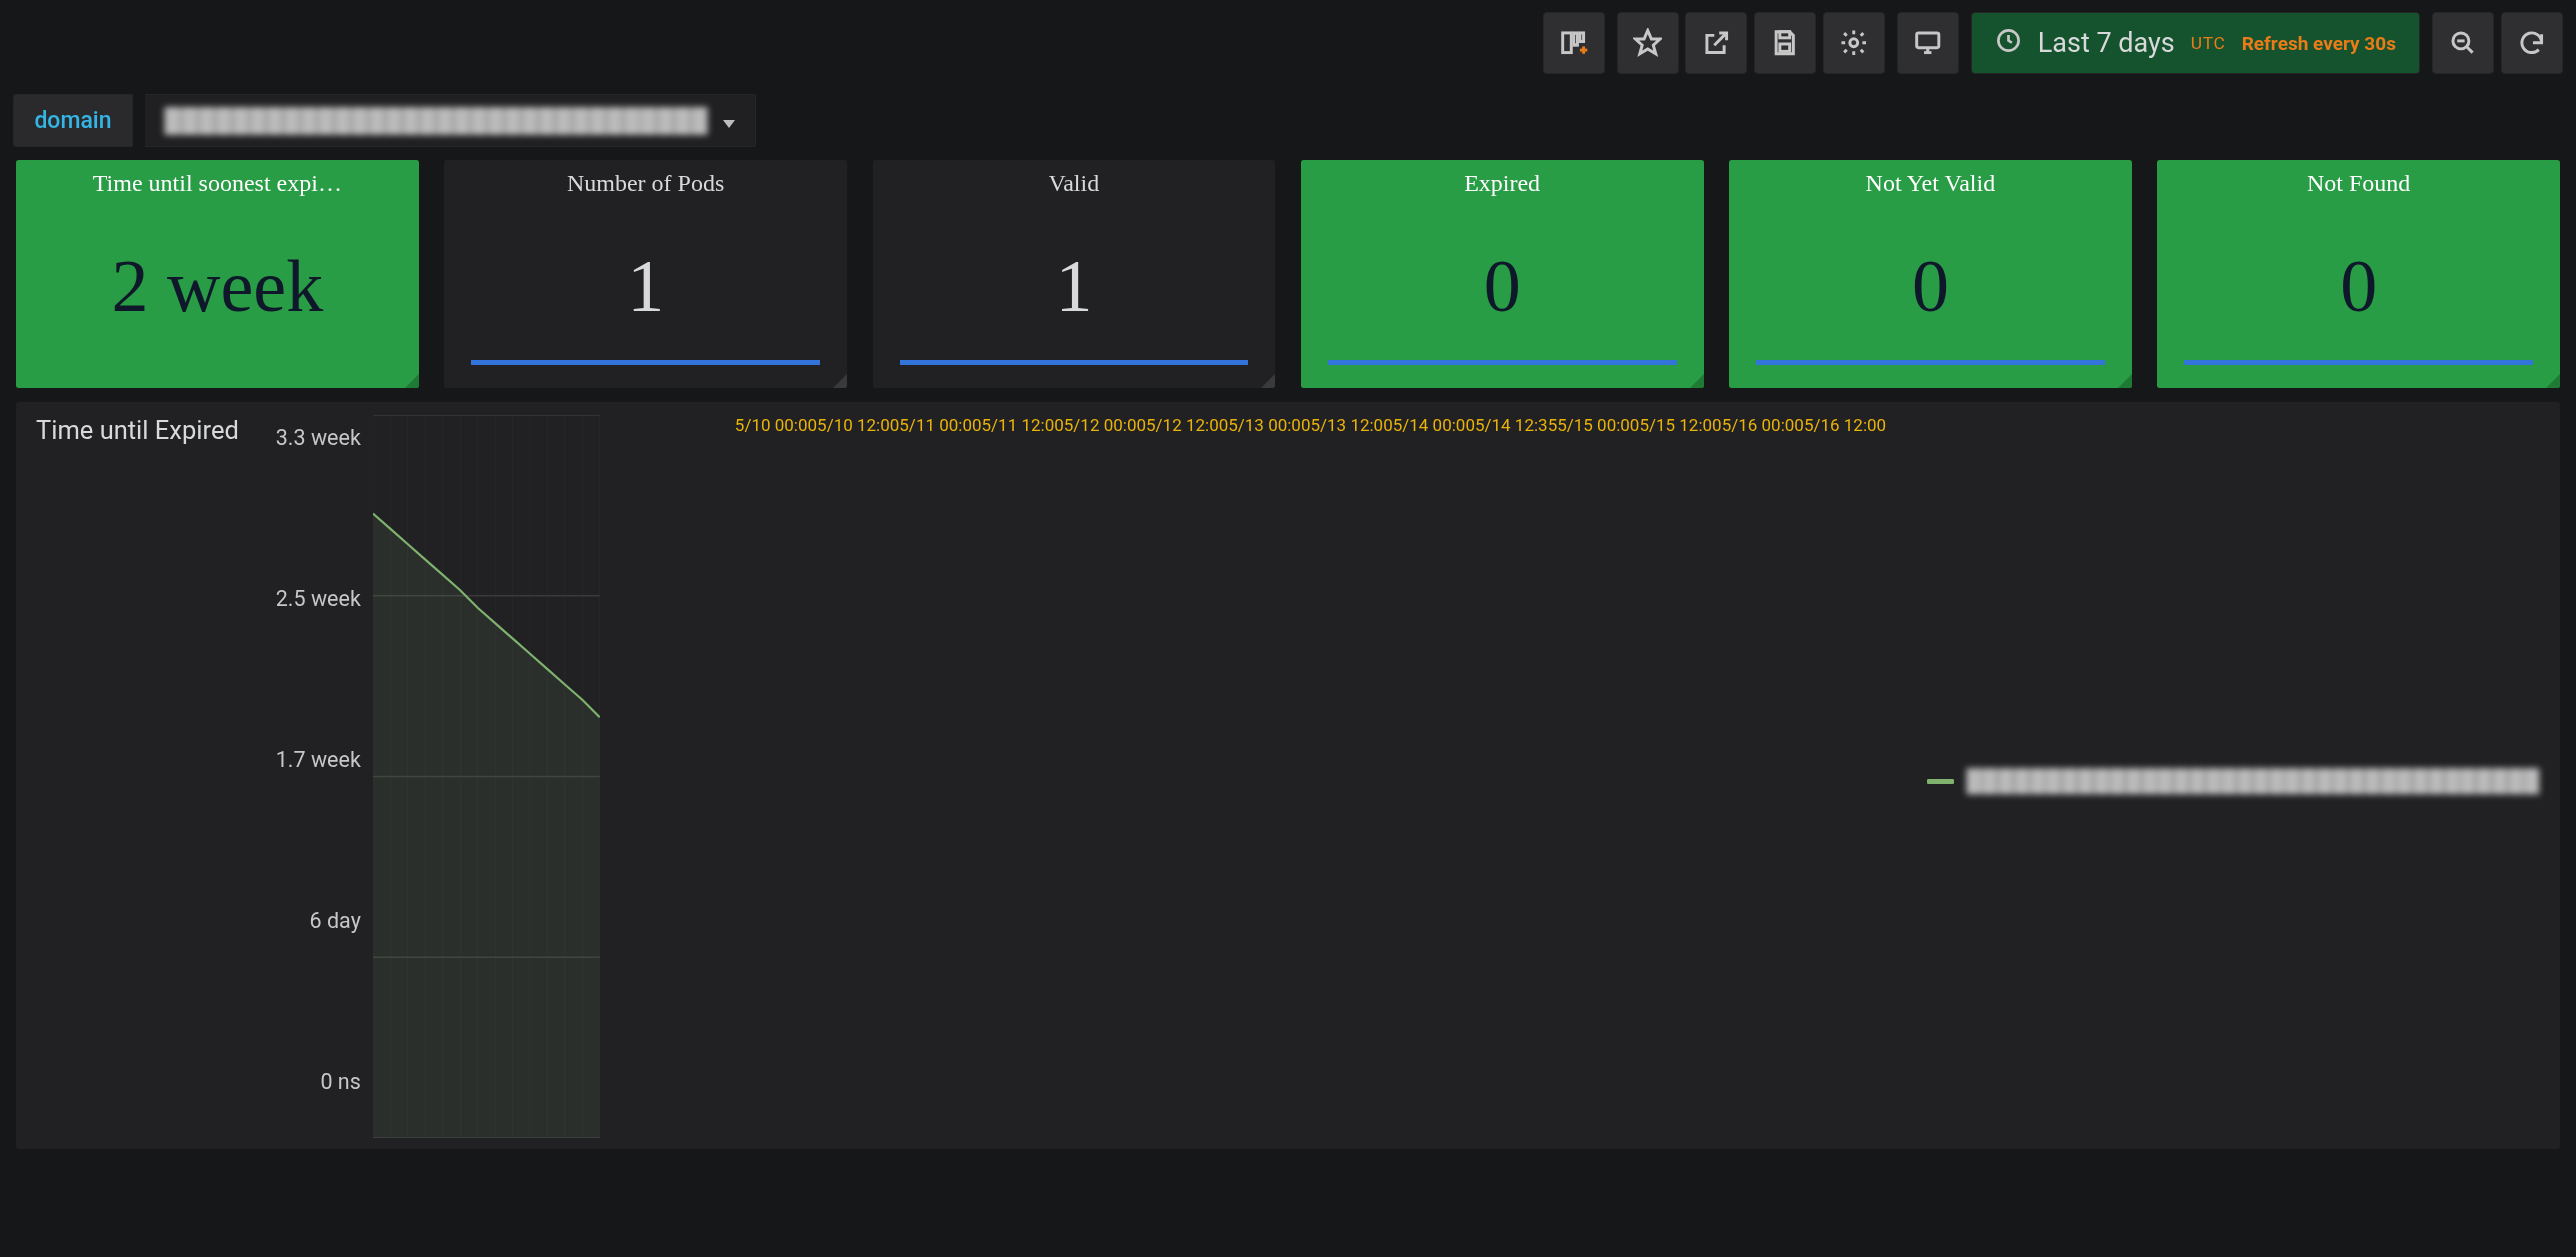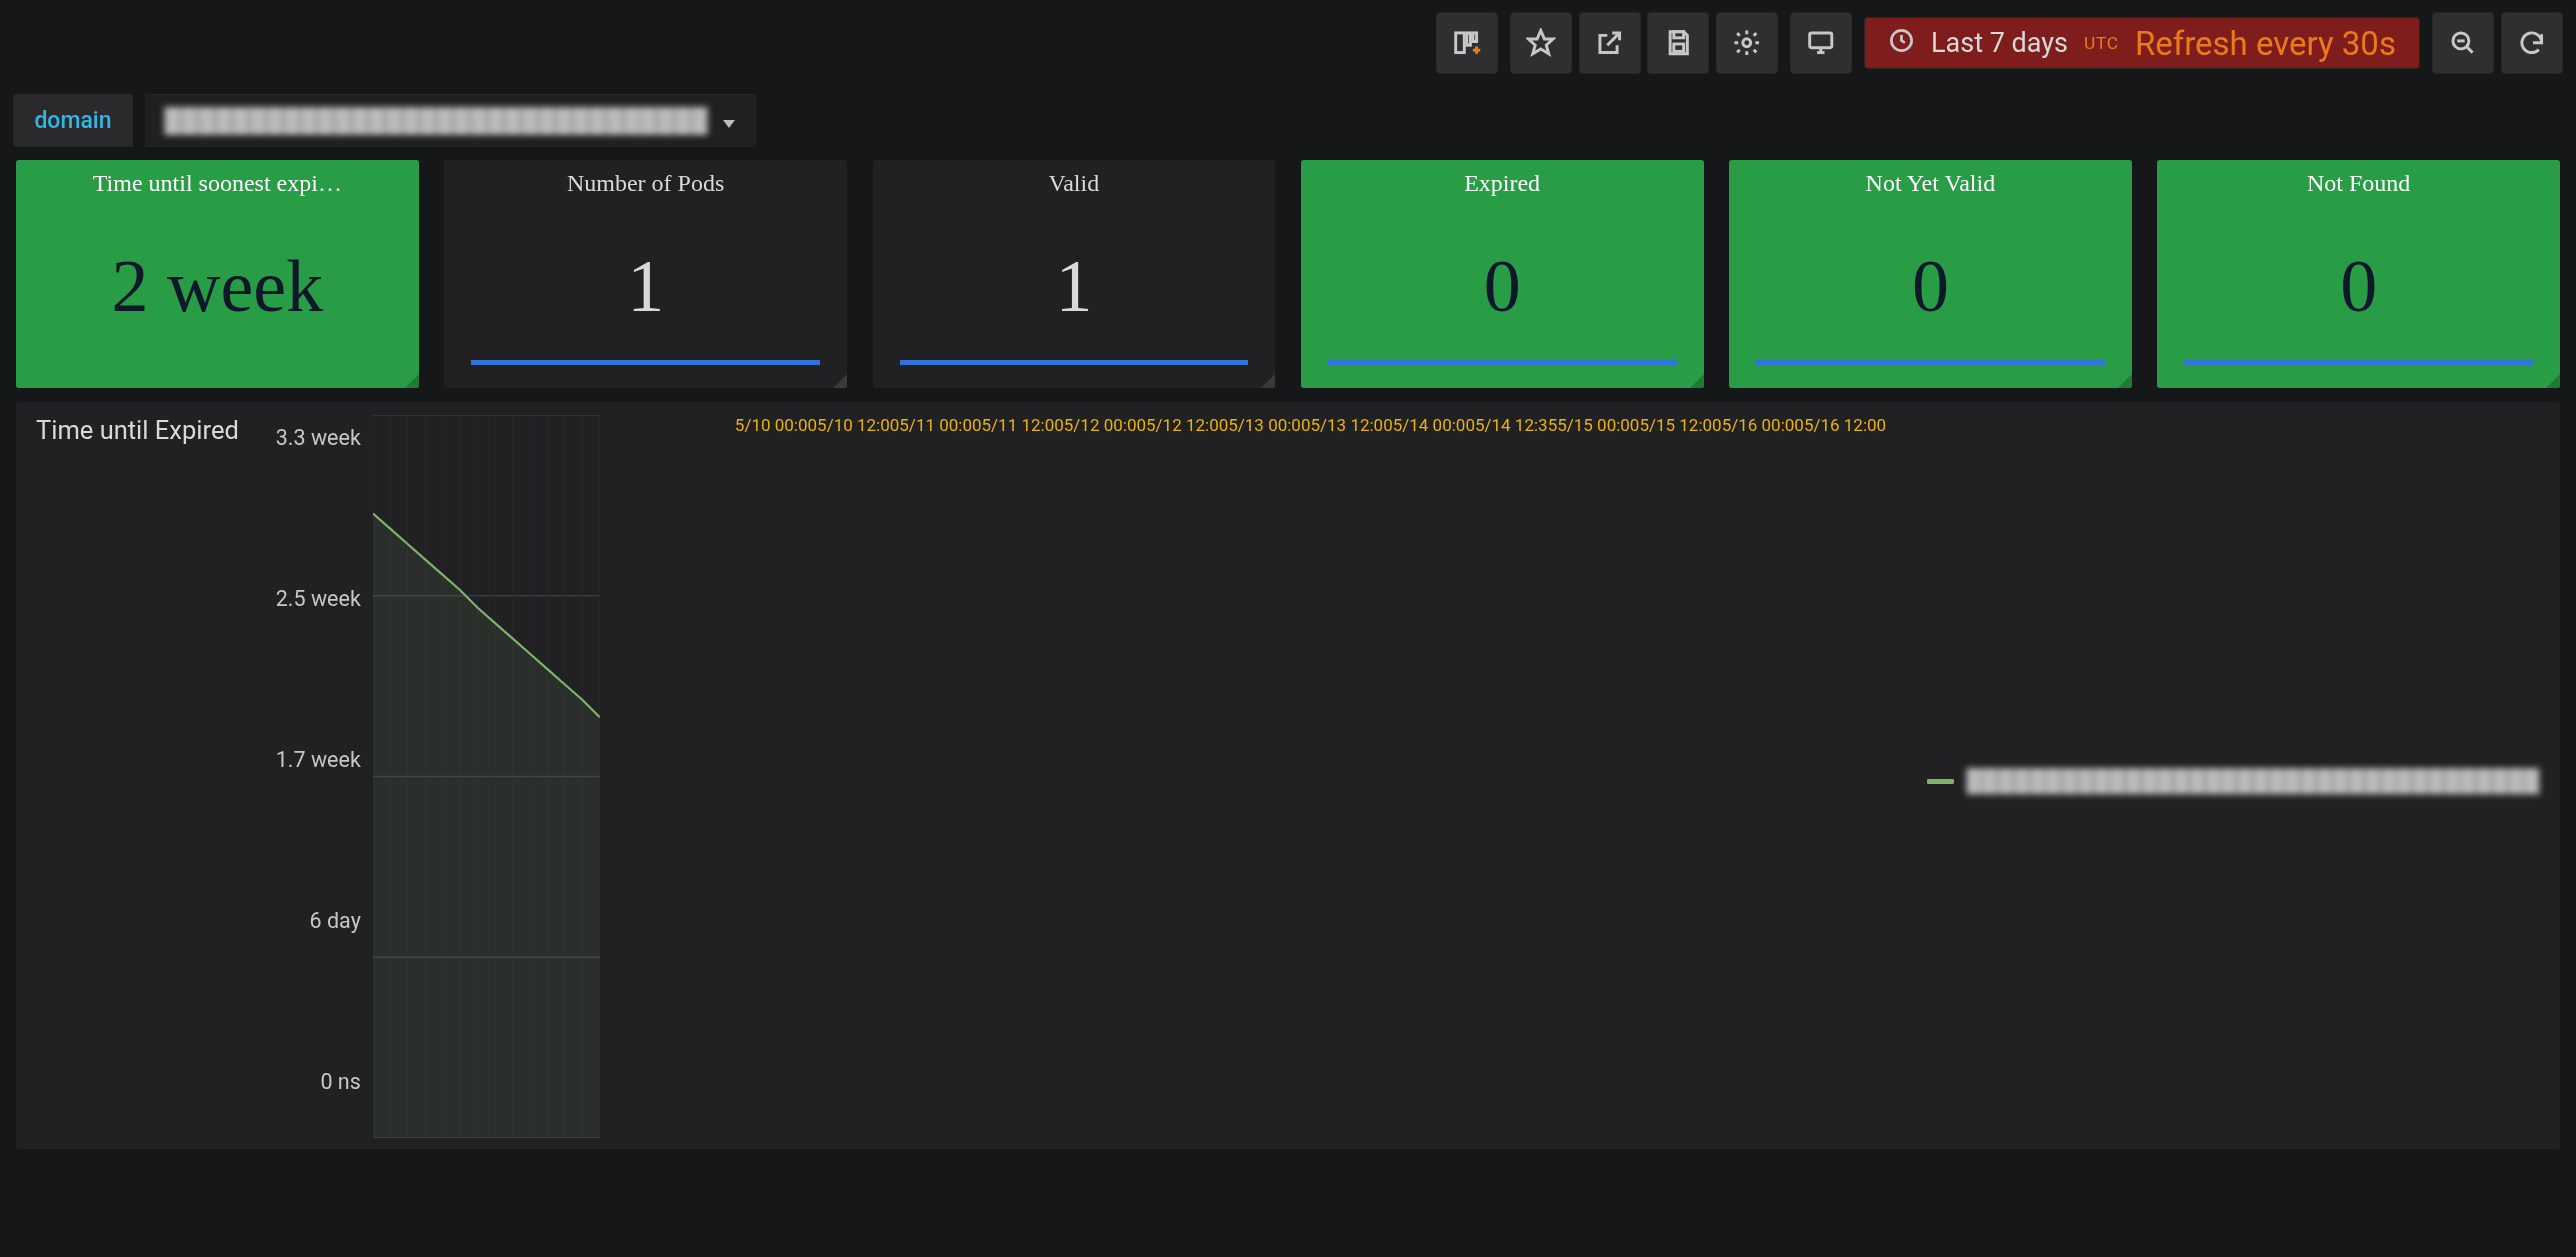--- a/index.html
+++ b/index.html
@@ -27,26 +27,26 @@
   .logo-glyph span{background:#c7c7c7;border-radius:2.7px;}
   .dash-title{font-size:38px;font-weight:500;color:#e6e6e6;display:flex;align-items:center;gap:12px;cursor:pointer;}
   .caret-down{width:0;height:0;border-left:6.7px solid transparent;border-right:6.7px solid transparent;border-top:8px solid #bdbdbd;display:inline-block;margin-top:6.7px;}
   .spacer{flex:1;}
   .btn-group{display:flex;gap:6.7px;}
   .tbtn{background:#2f2f32;border:0.7px solid #262628;border-radius:4px;
     min-width:62px;height:62px;display:flex;align-items:center;justify-content:center;
     color:#c7c7c7;cursor:pointer;}
   .tbtn svg{width:29.5px;height:29.5px;stroke:#c7c7c7;fill:none;stroke-width:2.4;}
   .tbtn.addpanel svg .plus{stroke:#eb7b18;}
-  .time-picker{background:#7f1d1d;border:0.7px solid #262628;border-radius:4px;
-    height:52px;display:flex;align-items:center;gap:16px;padding:0 23px;cursor:pointer;}
+  .time-picker{background:#14532d;border:0.7px solid #262628;border-radius:4px;
+    height:62px;display:flex;align-items:center;gap:16px;padding:0 23px;cursor:pointer;}
   .time-picker .clock svg{width:27px;height:27px;stroke:#c7c7c7;fill:none;stroke-width:2.4;}
   .time-picker .range{font-size:27px;color:#d8d9da;}
   .time-picker .utc{font-size:17.4px;color:#eb7b18;letter-spacing:0.7px;}
-  .time-picker .refresh{font-size:33px;color:#eb7b18;font-weight:400;}
+  .time-picker .refresh{font-size:19px;color:#eb7b18;font-weight:700;}
   
   .var-row{display:flex;gap:12px;padding:8px 13.4px 10.7px 13.4px;}
   .var-label{background:#2a2a2d;border:0.7px solid #262628;color:#33b5e5;
     font-size:23px;font-weight:500;padding:12px 20px;border-radius:2.7px 0 0 2.7px;}
   .var-value{background:#202023;border:0.7px solid #262628;border-left:none;
     color:#999;font-size:23px;padding:12px 20px;border-radius:0 2.7px 2.7px 0;
     display:flex;align-items:center;gap:14.8px;min-width:523px;filter:none;}
   .var-value .blurred{filter:blur(3.4px);letter-spacing:0.7px;color:#bbb;}
   
   .stats-row{display:flex;gap:25.5px;padding:2.7px 16px 13.4px 16px;font-family:Liberation Serif, serif;}

